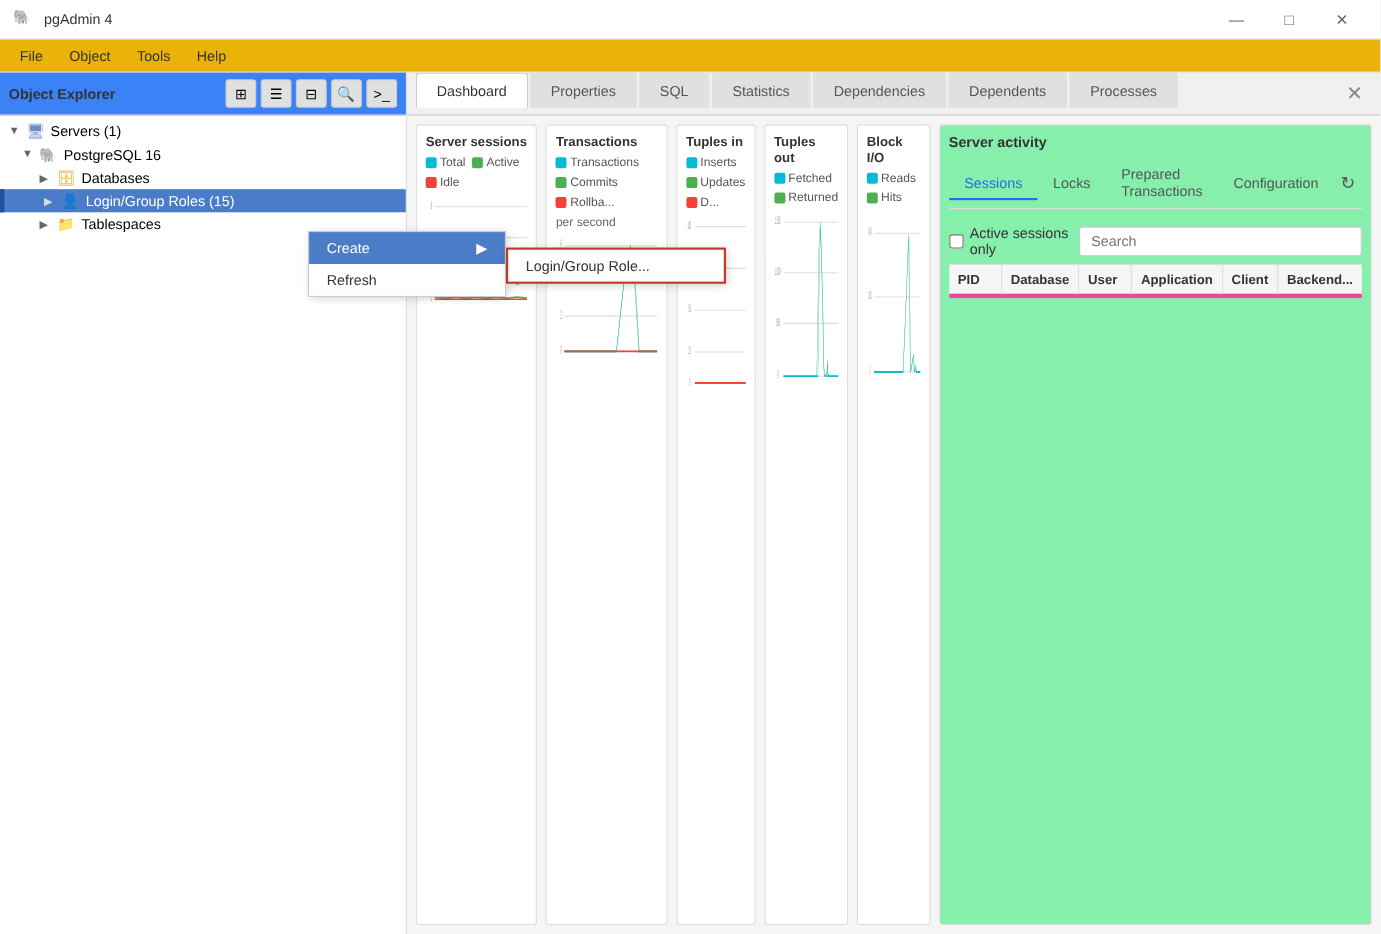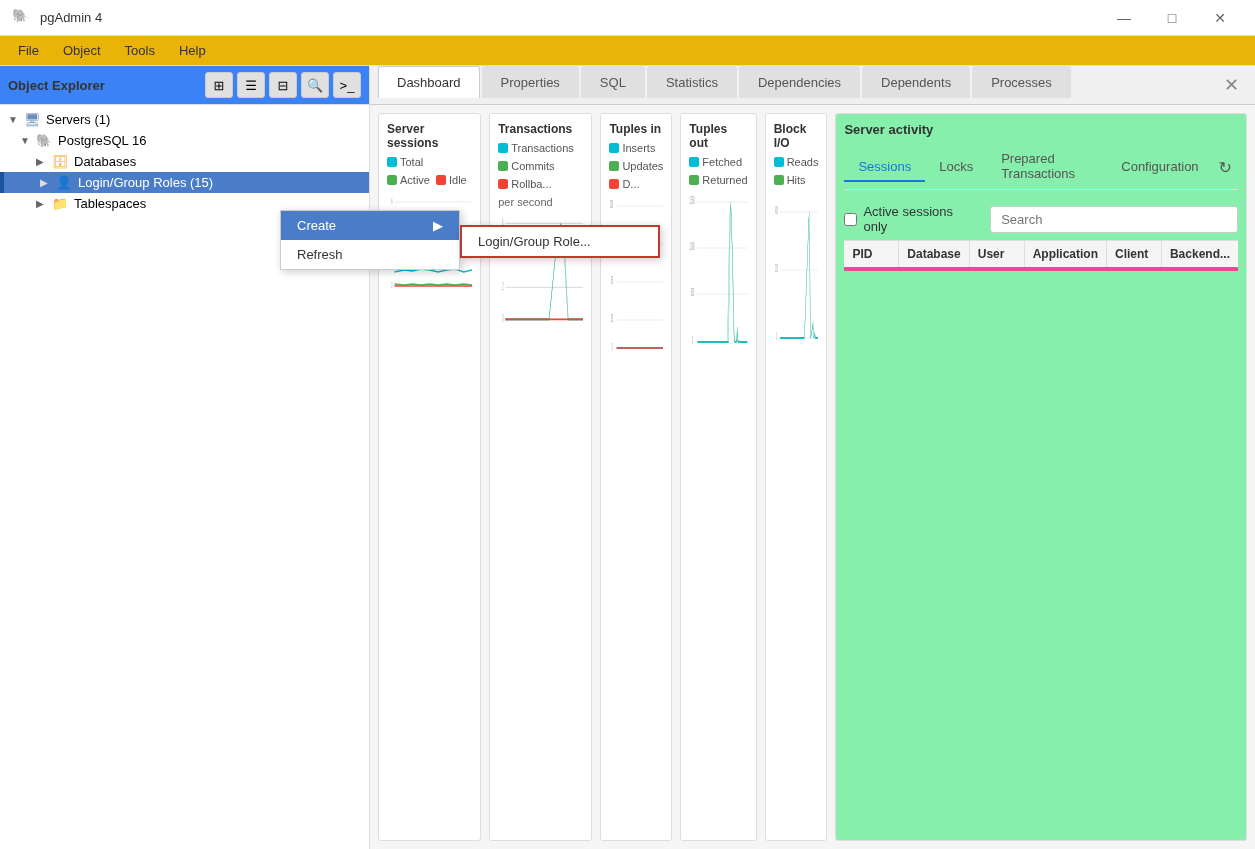--- a/index.html
+++ b/index.html
@@ -261,21 +261,21 @@
       margin-left: auto;
       cursor: pointer;
       font-size: 16px;
       color: #555;
       padding: 4px 6px;
     }
 
     .activity-controls {
       display: flex;
       align-items: center;
-      gap: 32px;
+      gap: 0;
       padding: 6px 0;
     }
     .checkbox-label {
       display: flex;
       align-items: center;
       gap: 6px;
       font-size: 13px;
       color: #333;
       cursor: pointer;
     }

